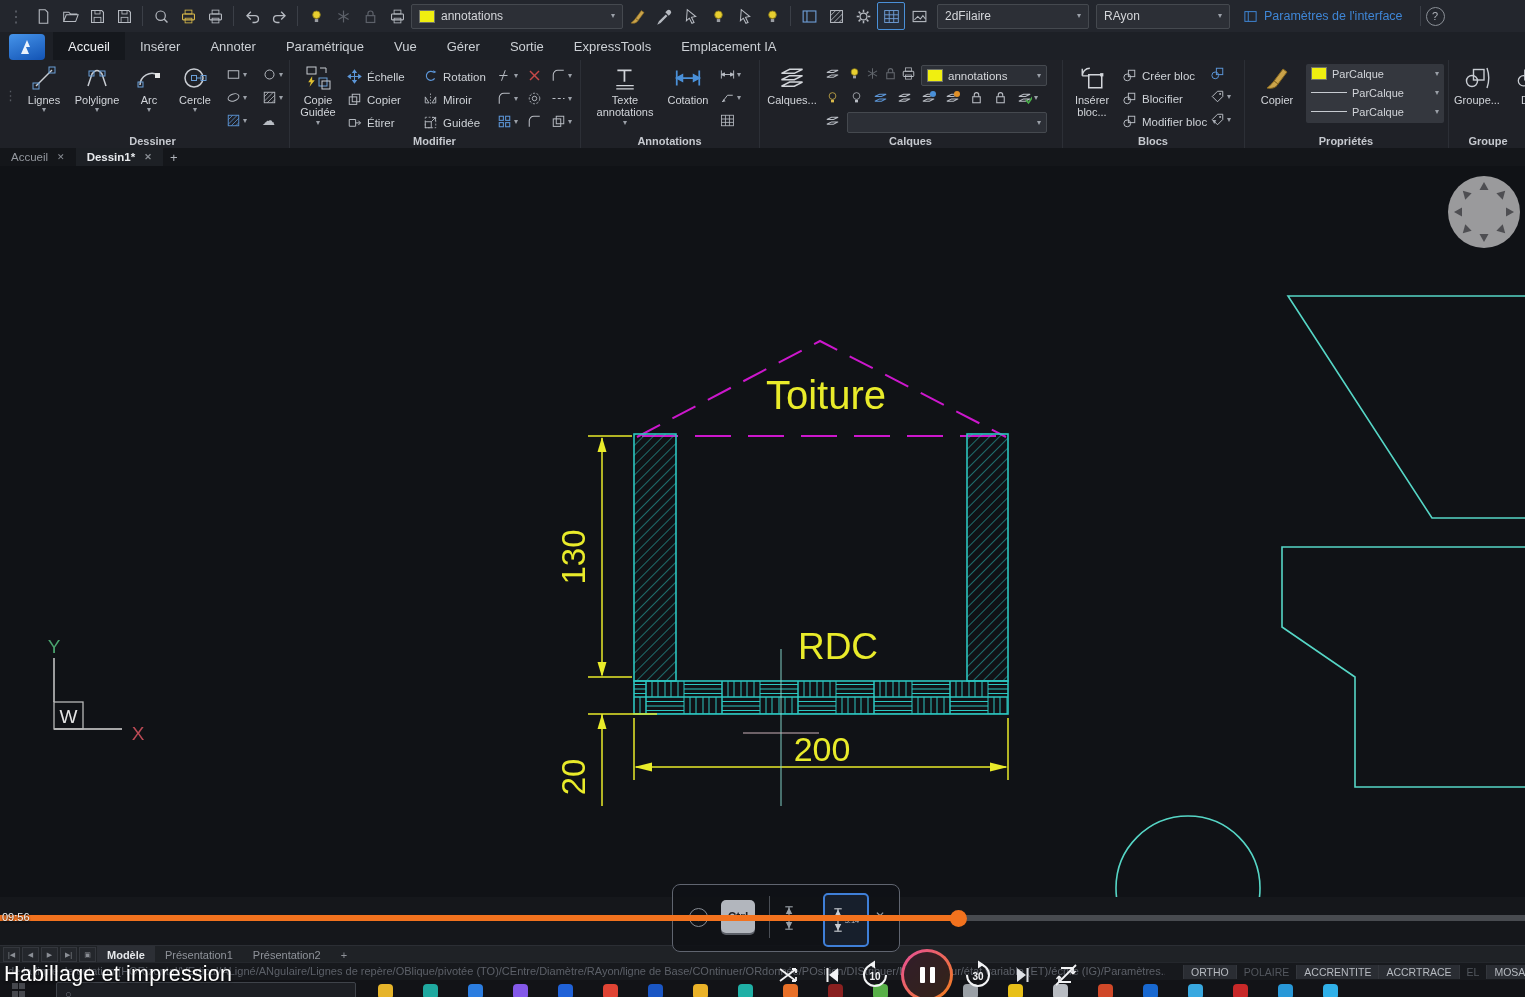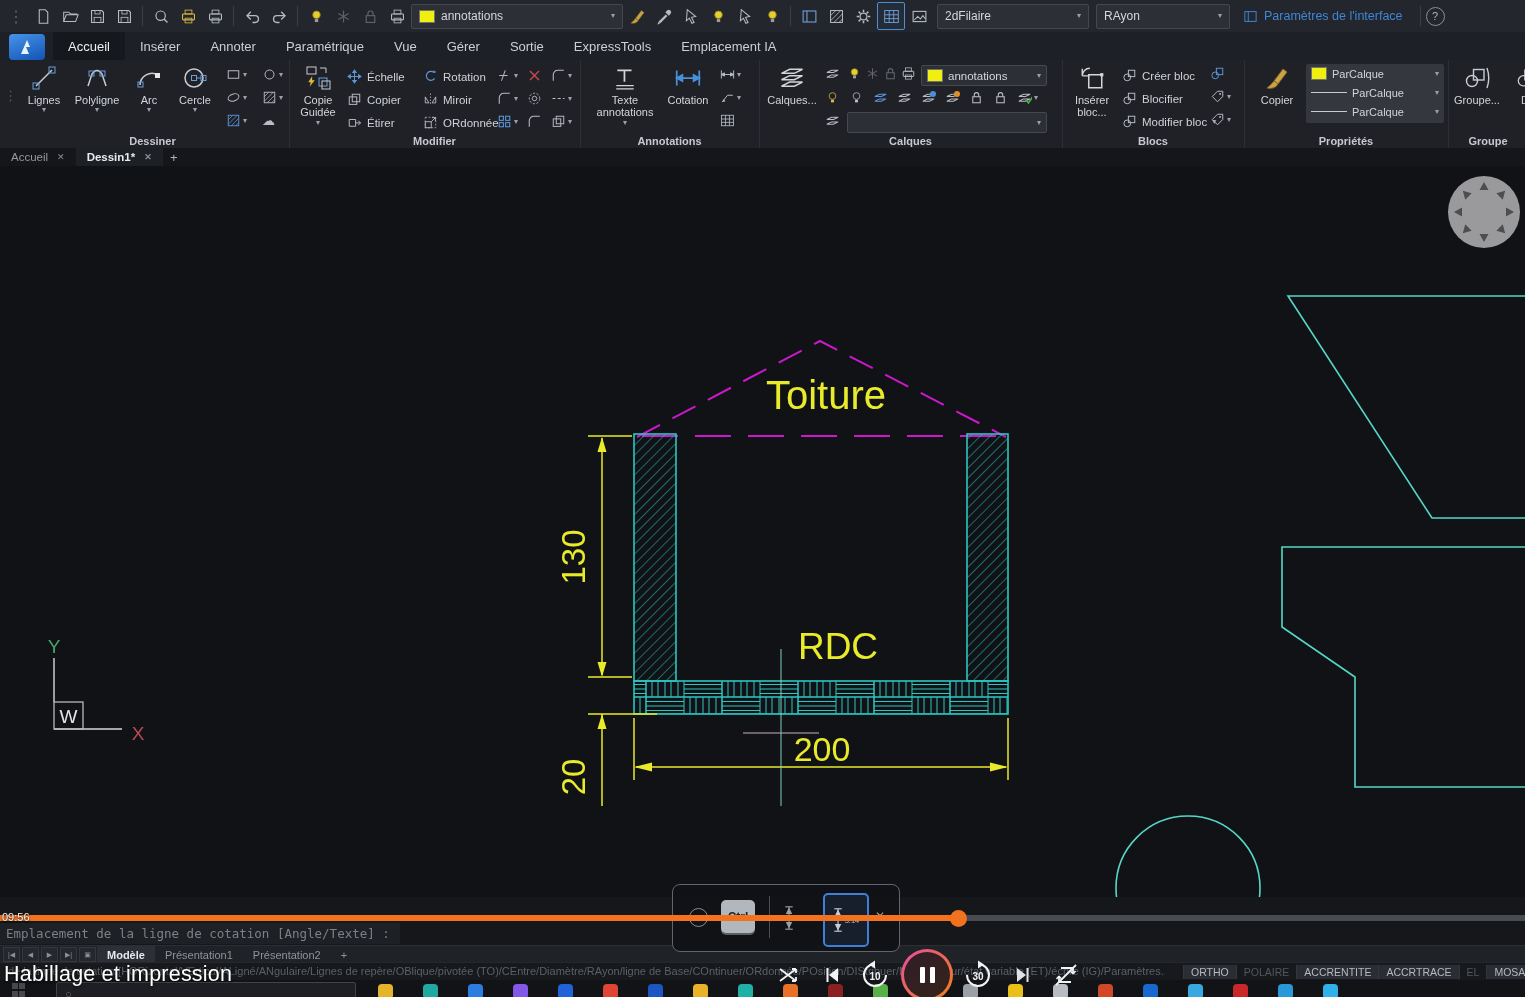--- a/index.html
+++ b/index.html
@@ -607,21 +607,21 @@
       <div class="rowitem" style="left:134px;top:31px">
           <svg class="mi">
             <use href="#i-mirror"></use>
           </svg>
           <span>Miroir</span>
         </div>
       <div class="rowitem" style="left:134px;top:54px">
           <svg class="mi">
             <use href="#i-scale"></use>
           </svg>
-          <span>ORdonnée</span>
+          <span>Guidée</span>
         </div>
       <div class="cell" style="left:208px;top:8px">
           <svg class="mi">
             <use href="#i-trim"></use>
           </svg>
           <span class="caret">▾</span>
         </div>
       <div class="cell" style="left:238px;top:8px">
           <svg class="mi red">
             <use href="#i-x"></use>
@@ -1012,23 +1012,20 @@
       </g>
 
       <g opacity="0.95">
         <line x1="781" y1="649" x2="781" y2="806" stroke="#86d8ce" stroke-width="1"></line>
         <line x1="743" y1="733" x2="819" y2="733" stroke="#d4bac2" stroke-width="1"></line>
       </g>
     </svg>
   </div>
 
   <div id="cmd">
-    <div class="cmdrow" style="top:24px">
-        <span>Emplacement de la ligne de cotation [Angle/Texte] :</span>
-      </div>
   </div>
 
   <div id="ltabs">
     <span class="lnav">|◀</span>
     <span class="lnav">◀</span>
     <span class="lnav">▶</span>
     <span class="lnav">▶|</span>
     <span class="lnav">▣</span>
     <div class="ltab active">Modèle</div>
     <div class="ltab">Présentation1</div>

